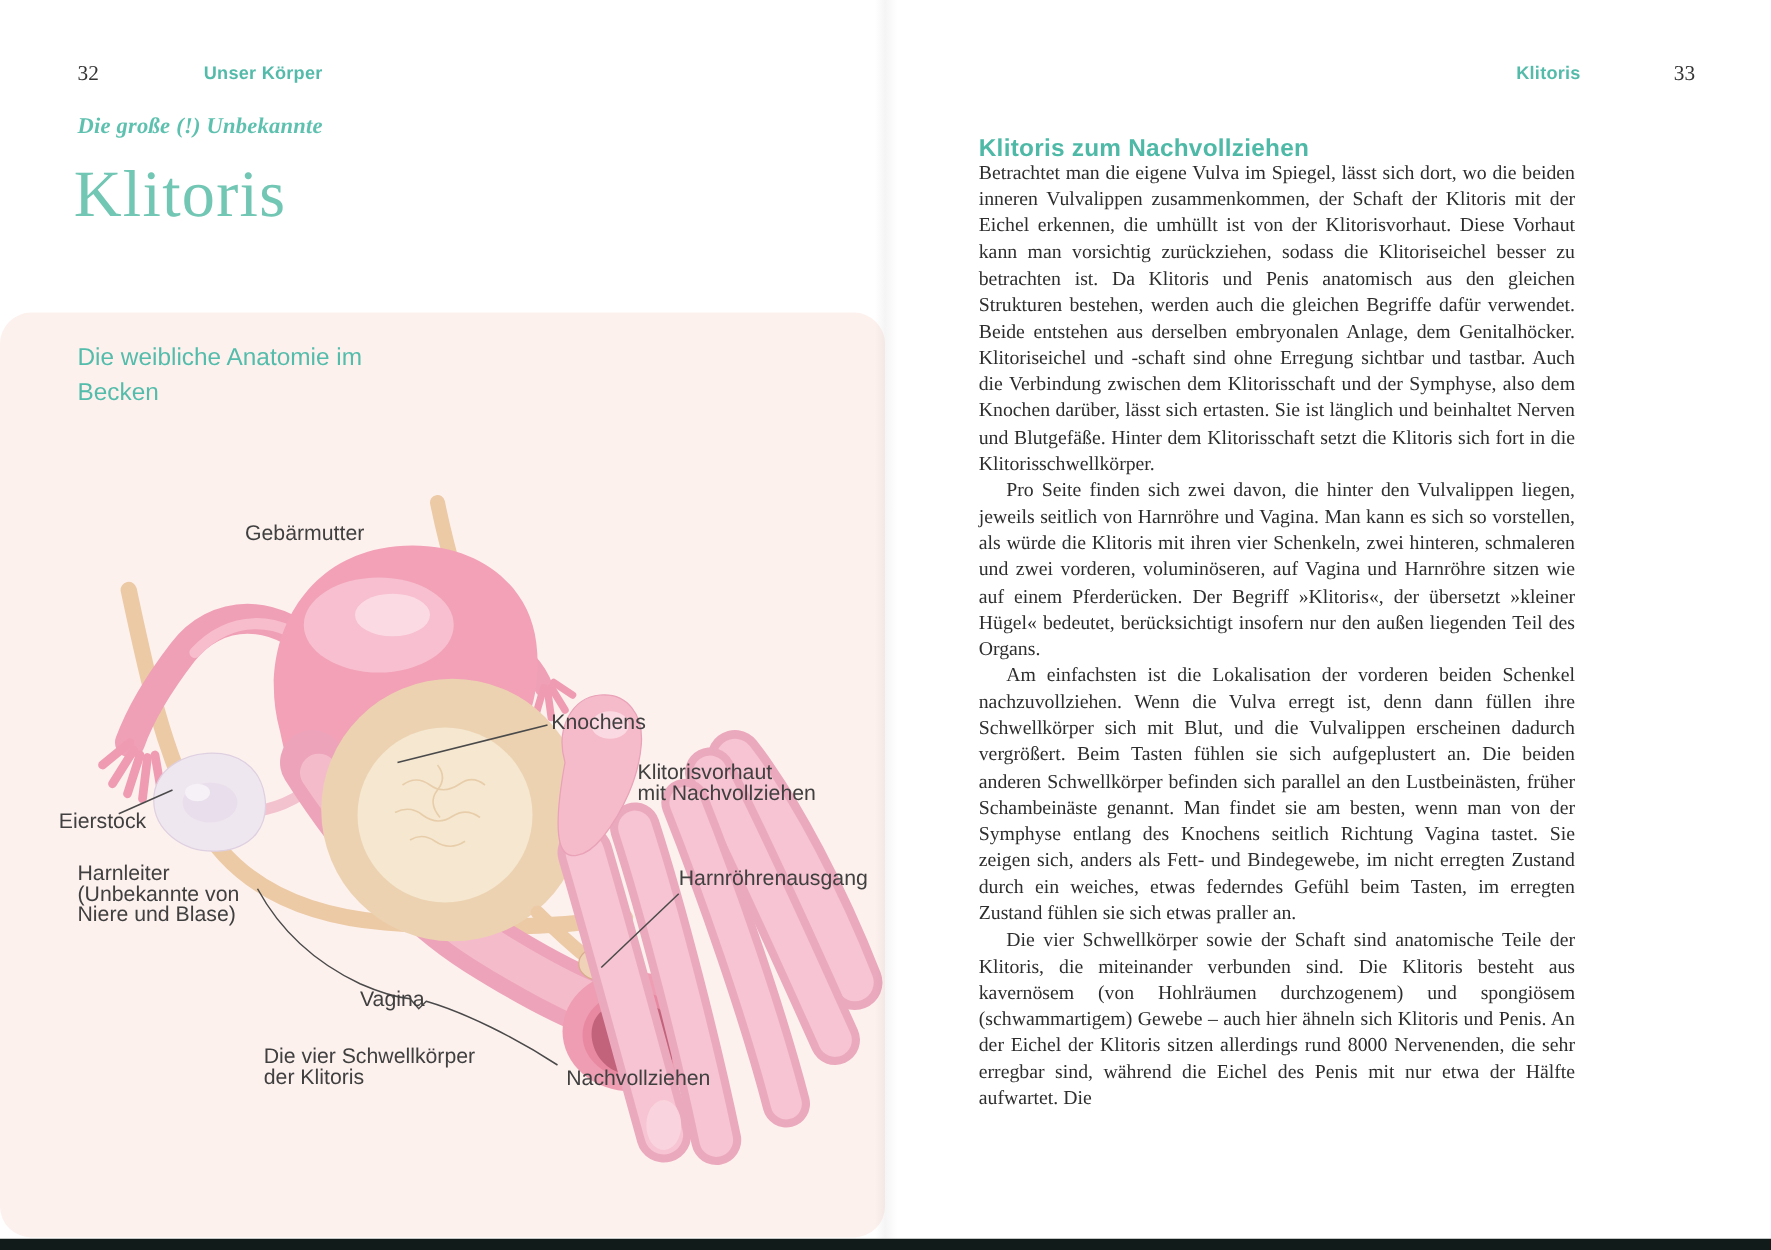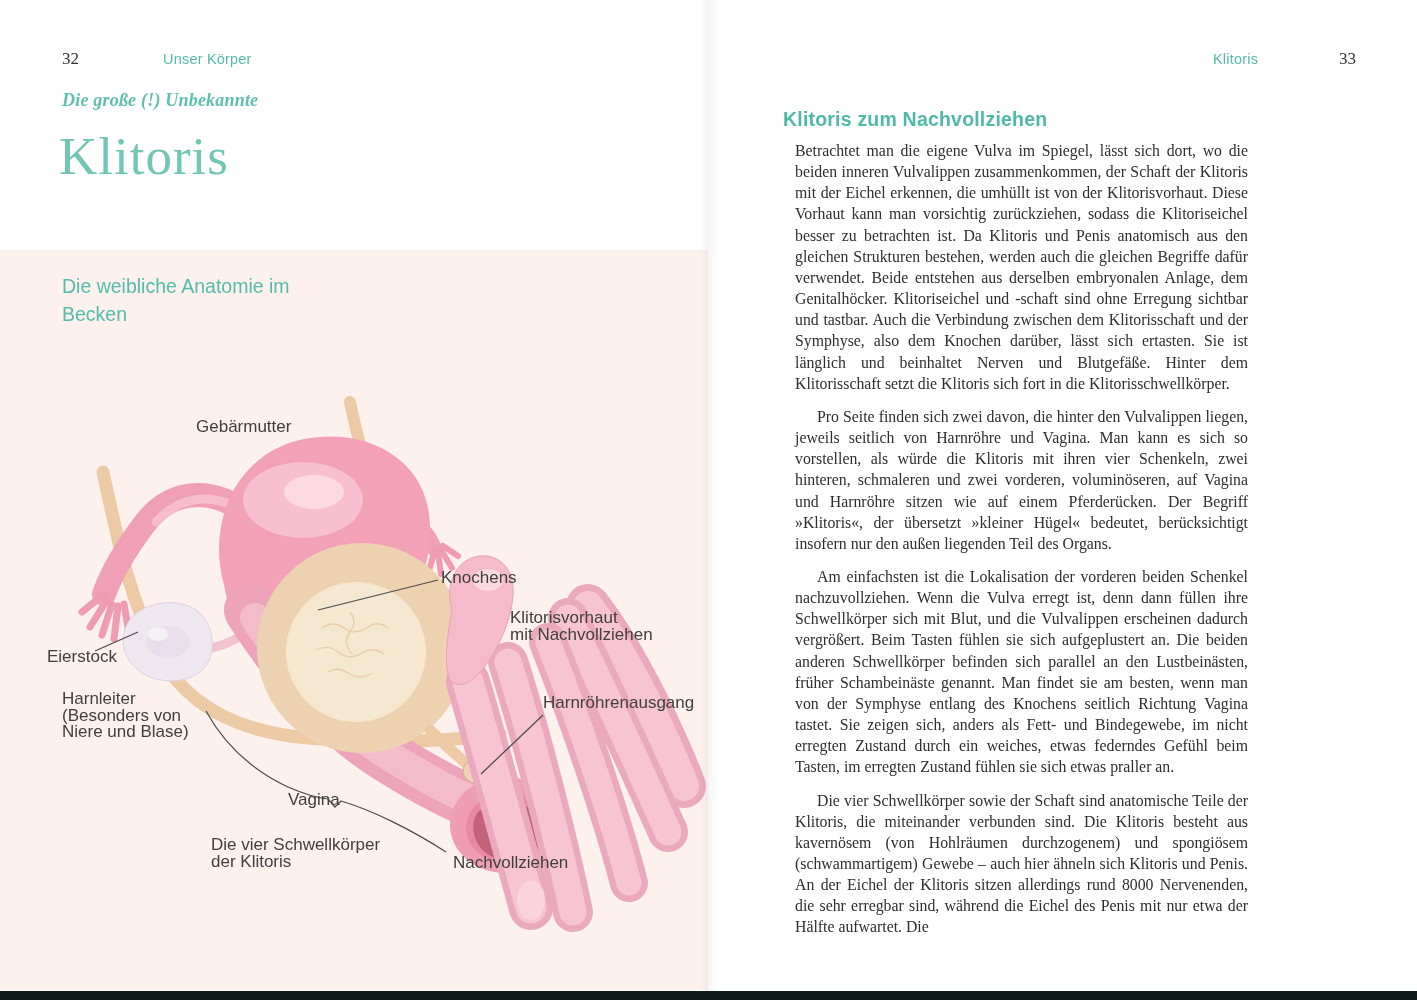--- a/index.html
+++ b/index.html
@@ -6,38 +6,39 @@
   body{
     width:1417px;height:1000px;position:relative;overflow:hidden;
     background:#ffffff;
     font-family:"Liberation Sans",sans-serif;
     -webkit-font-smoothing:antialiased;
   }
   .spread{position:absolute;inset:0;}
 
   
   .pagenum{position:absolute;font-family:"Liberation Serif",serif;font-size:17px;color:#333;text-align:center;}
-  .runhead{position:absolute;font-size:14.5px;font-weight:normal;color:#54bbaa;letter-spacing:.2px;text-align:center;}
+  .runhead{position:absolute;font-size:14.5px;font-weight:bold;color:#54bbaa;letter-spacing:.2px;text-align:center;}
 
   
   .kicker{
     position:absolute;left:62px;top:90px;
     font-family:"Liberation Serif",serif;font-style:italic;font-weight:600;
     font-size:18px;color:#5ec1af;letter-spacing:.2px;
   }
   .big-title{
     position:absolute;left:59px;top:126px;margin:0;
     font-family:"Liberation Serif",serif;font-weight:400;
     font-size:53px;color:#72c6b4;letter-spacing:1px;
   }
 
   
   .panel{
     position:absolute;left:0;top:250px;width:708px;height:740px;
     background:#fdf1ee;
+    border-radius:25px;
   }
   .panel-heading{
     position:absolute;left:62px;top:23px;width:230px;
     font-size:19.5px;line-height:1.42;font-weight:500;color:#53bcab;
   }
   .panel-intro{
     position:absolute;left:272px;top:26px;width:378px;margin:0;
     font-size:13.8px;line-height:1.46;color:#3d3d3d;
   }
 
@@ -50,21 +51,21 @@
   
   .rp-heading{
     position:absolute;left:783px;top:108px;margin:0;
     font-size:19.5px;font-weight:600;color:#4fb9a7;letter-spacing:.2px;
   }
   .rp-body{
     position:absolute;left:783px;top:128px;width:477px;
     font-family:"Liberation Serif",serif;font-size:15.8px;line-height:21.15px;
     color:#2e2e2e;text-align:justify;hyphens:auto;-webkit-hyphens:auto;
   }
-  .rp-body p{margin:12px;}
+  .rp-body p{margin:0;}
   .rp-body p + p{text-indent:22px;}
 
   
   .gutter{
     position:absolute;left:700px;top:0;width:18px;height:991px;pointer-events:none;
     background:linear-gradient(90deg,rgba(0,0,0,0) 0%,rgba(120,110,110,0.07) 45%,rgba(255,255,255,0) 100%);
   }
   .bottom-bar{
     position:absolute;left:0;bottom:0;width:1417px;height:9px;background:#101b1a;
   }
@@ -188,21 +189,21 @@
 
       <div class="fig-label" style="left:196px;top:169px">Gebärmutter</div>
       <div class="fig-label" style="left:441px;top:320px">Knochens</div>
       <div class="fig-label" style="left:510px;top:360px">
         <div>Klitorisvorhaut</div>
         <div>mit Nachvollziehen</div>
       </div>
       <div class="fig-label" style="left:47px;top:399px">Eierstock</div>
       <div class="fig-label" style="left:62px;top:441px">
         <div>Harnleiter</div>
-        <div>(Besonders von</div>
+        <div>(Unbekannte von</div>
         <div>Niere und Blase)</div>
       </div>
       <div class="fig-label" style="left:543px;top:445px">Harnröhrenausgang</div>
       <div class="fig-label" style="left:288px;top:542px">Vagina</div>
       <div class="fig-label" style="left:211px;top:587px">
         <div>Die vier Schwellkörper</div>
         <div>der Klitoris</div>
       </div>
       <div class="fig-label" style="left:453px;top:605px">Nachvollziehen</div>
     </div>

